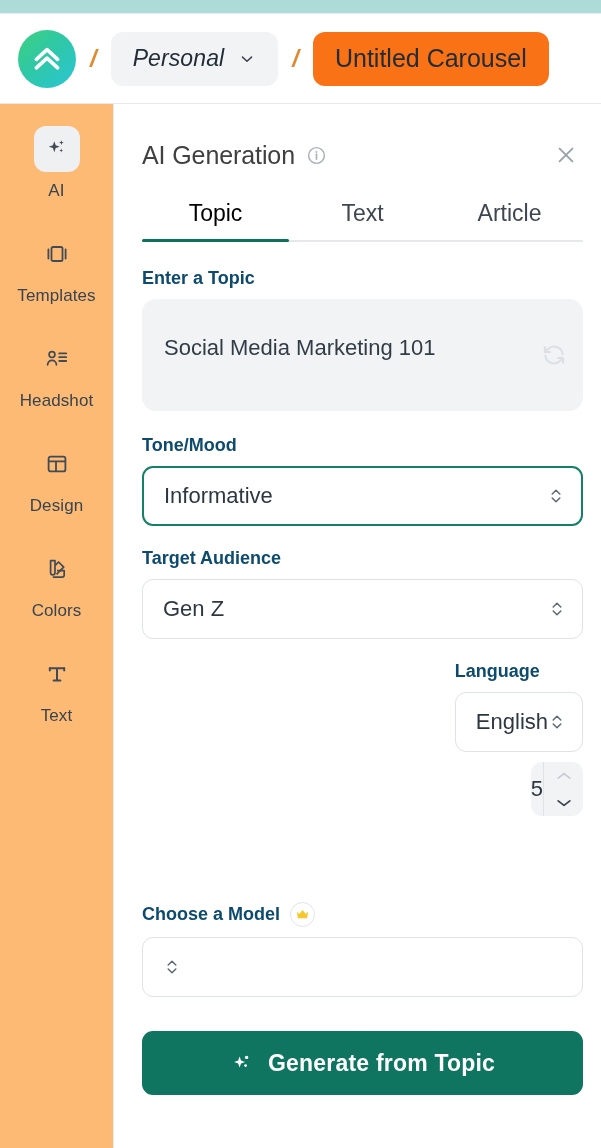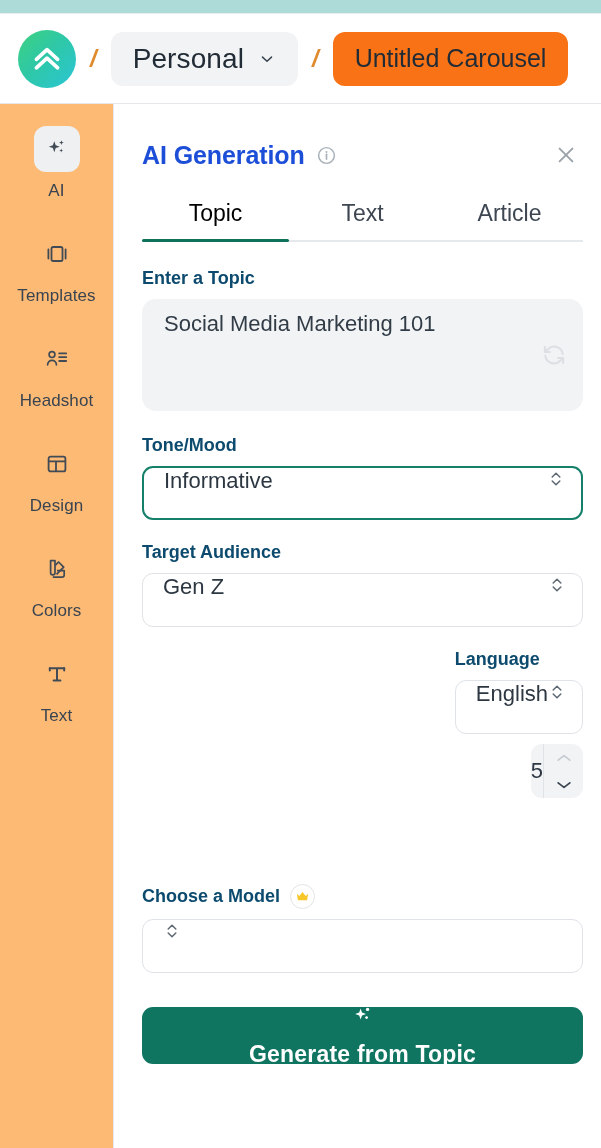--- a/index.html
+++ b/index.html
@@ -64,23 +64,24 @@
   .bc-chip {
     background: #f1f3f5;
     border-radius: 12px;
     height: 54px;
     display: flex;
     align-items: center;
     padding: 0 22px;
     flex: 0 0 auto;
   }
   .bc-chip .bc-label {
-    font-size: 28px;
+    font-size: 23px;
     color: #222c36;
     letter-spacing: 0.1px;
+    font-style: italic;
   }
   .bc-chip .caret {
     margin-left: 14px;
     display: flex;
     align-items: center;
   }
   .bc-chip-doc {
     background: #f97316;
     border-radius: 12px;
     height: 54px;
@@ -145,22 +146,22 @@
     flex-direction: column;
   }
 
   .panel-head {
     display: flex;
     align-items: center;
     padding-top: 34px;
   }
   .panel-title {
     font-size: 25px;
-    font-weight: 700;
-    color: #1d4ed8;
+    font-weight: 400;
+    color: #404040;
     letter-spacing: -0.1px;
   }
   .info-icon { margin-left: 11px; display: flex; align-items: center; }
   .panel-head .spacer { flex: 1 1 auto; }
   .close-btn {
     width: 34px; height: 34px;
     display: flex; align-items: center; justify-content: center;
     cursor: pointer;
   }
 
@@ -210,43 +211,44 @@
     align-items: center;
     justify-content: center;
     margin-left: 10px;
   }
 
   .topic-box {
     position: relative;
     background: #f1f3f5;
     border-radius: 14px;
     height: 112px;
-    padding: 12px 54px 0 22px;
+    padding: 36px 54px 0 22px;
     margin-bottom: 24px;
     cursor: text;
   }
   .topic-text {
     font-size: 22px;
     color: #323c47;
   }
   .topic-refresh {
     position: absolute;
     right: 16px;
     top: 50%;
     transform: translateY(-50%);
     cursor: pointer;
     display: flex;
   }
 
   .select {
-    height: 54px;
+    height: 60px;
     border: 1px solid #dfe3e7;
     border-radius: 11px;
     background: #ffffff;
     display: flex;
+    align-items: center;
     padding: 0 16px 0 20px;
     cursor: pointer;
   }
   .select.focused { border: 2px solid #15806a; }
   .select .sel-value {
     flex: 1 1 auto;
     font-size: 22px;
     color: #2d3742;
     white-space: nowrap;
     overflow: hidden;
@@ -290,32 +292,31 @@
   .stepper .btns .b {
     flex: 1 1 50%;
     display: flex;
     align-items: center;
     justify-content: center;
     cursor: pointer;
   }
 
   .generate-btn {
     margin-top: 34px;
-    height: 57px;
+    height: 64px;
     background: #0f7560;
     border: none;
     border-radius: 11px;
     width: 100%;
     display: flex;
     align-items: center;
     justify-content: center;
     gap: 14px;
     cursor: pointer;
     color: #ffffff;
-    flex-direction: column;
   }
   .generate-btn .gen-label {
     font-size: 23px;
     font-weight: 700;
     color: #ffffff;
     letter-spacing: 0.2px;
   }
 
   .panel-filler { flex: 1 1 auto; }
 </style>

